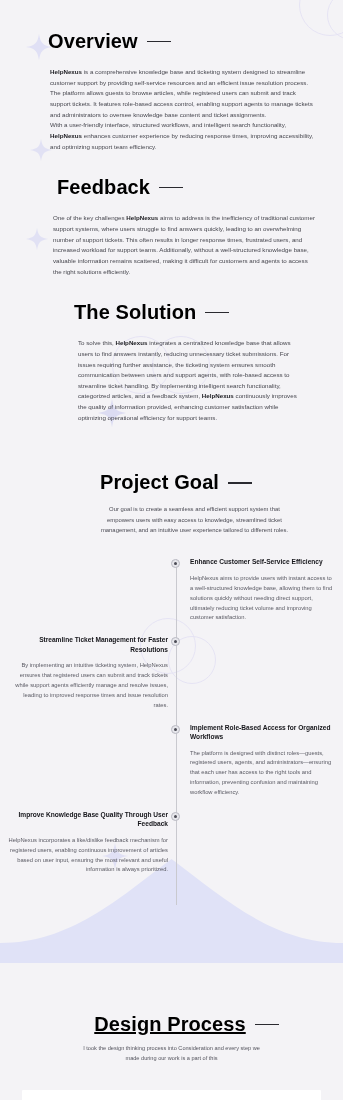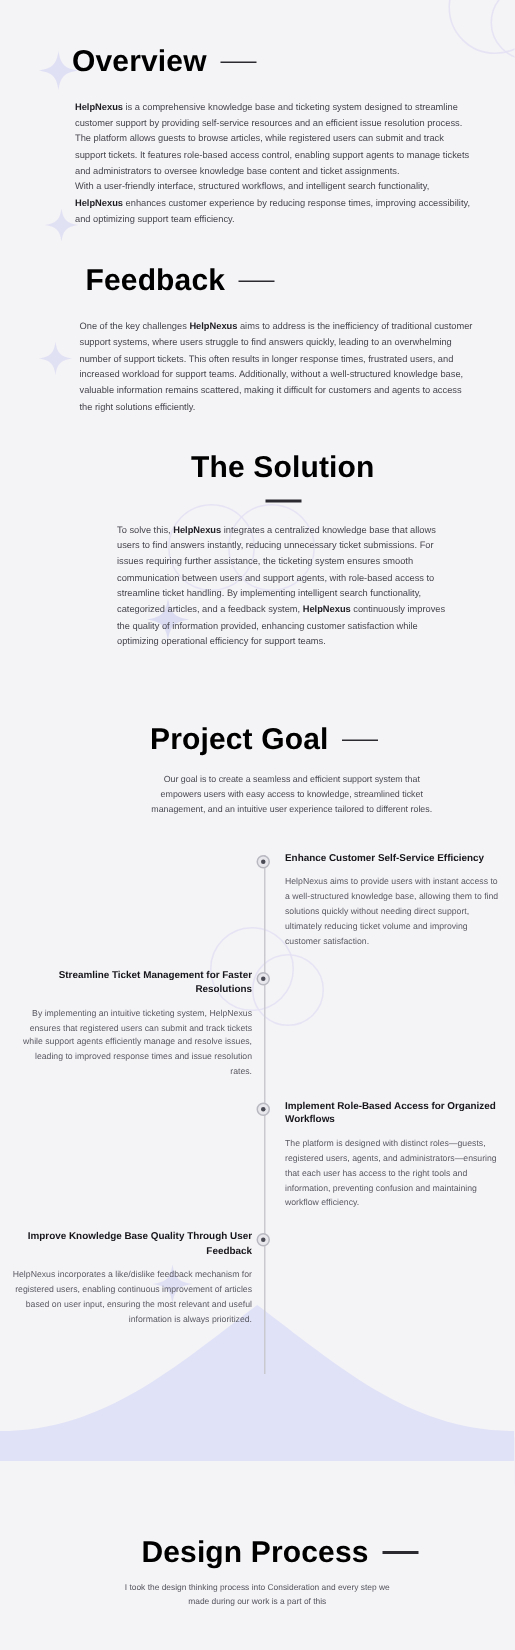--- a/index.html
+++ b/index.html
@@ -56,21 +56,21 @@
     color: #46464e;
     text-align: left;
   }
   .body-copy b { font-weight: 700; color: #1d1d22; }
 
   
   #overview-section  { padding: 30px 28px 0 48px; }
   #challenge-section { padding: 24px 28px 0 53px; }
   #solution-section  { padding: 24px 40px 0 48px; }
   #solution-section .body-copy { padding-left: 30px; }
-  #solution-section .head-row { padding-left: 26px; flex-direction: column; }
+  #solution-section .head-row { padding-left: 26px; }
   #challenge-section .head-row { padding-left: 4px; }
   #overview-section .body-copy { padding-left: 2px; }
   #challenge-section .body-copy { padding-left: 0px; }
 
   
   #goal-section {
     padding: 48px 54px 0 100px;
     position: relative;
     text-align: center;
   }
@@ -154,20 +154,21 @@
   #design-section {
     padding: 34px 0 0 0;
     text-align: center;
     position: relative;
     z-index: 2;
   }
   #design-section .head-row {
     justify-content: center;
     margin-bottom: 8px;
     padding-left: 30px;
+    text-decoration: underline;
   }
   .design-sub {
     font-size: 5.6px;
     line-height: 1.75;
     color: #55555e;
     width: 185px;
     margin: 0 auto;
   }
 
   .process-card {

